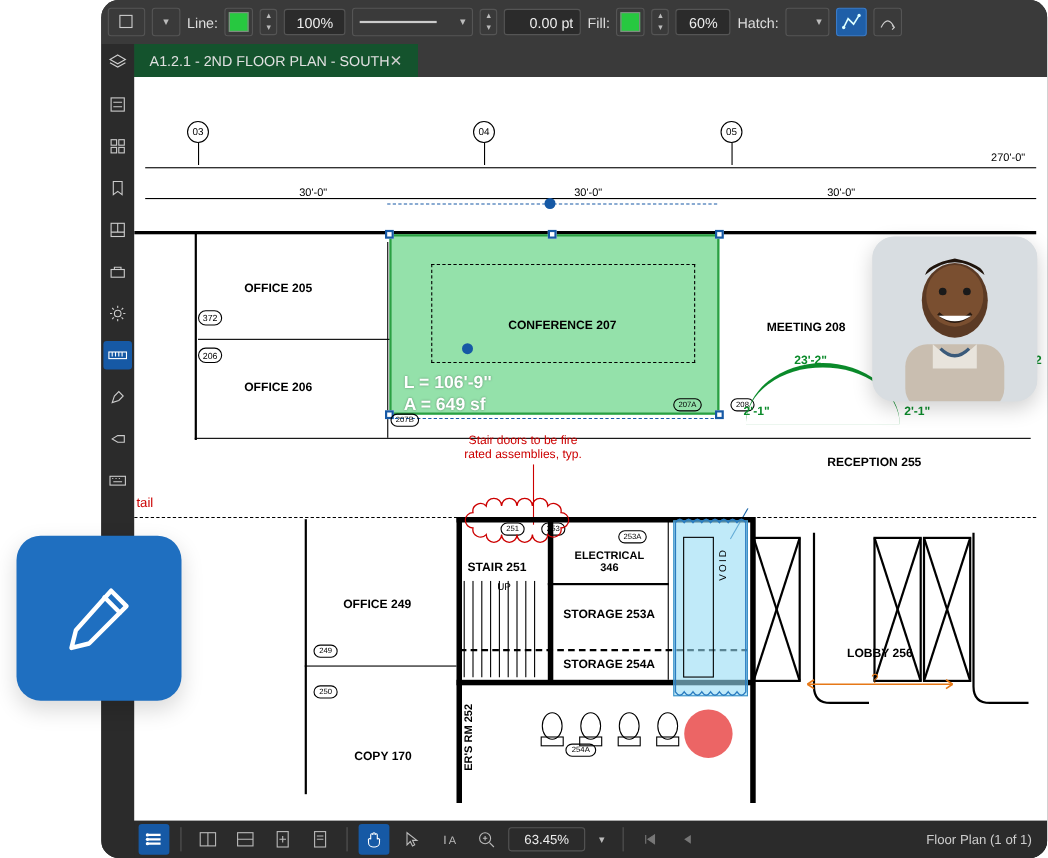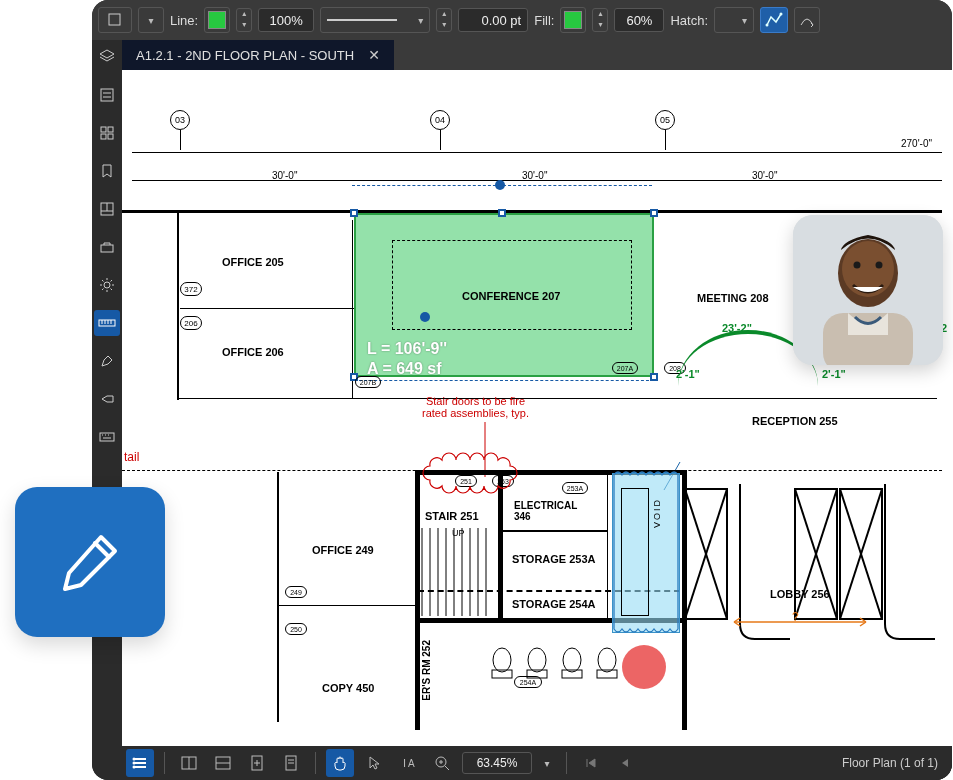--- a/index.html
+++ b/index.html
@@ -100,22 +100,22 @@
   }
   .lp-icon.active { background: #1659a5; color: #fff; }
   .doc-area {
     flex: 1; display: flex; flex-direction: column;
     background: #2b2b2b;
   }
   .tab-strip {
     height: 30px; background: #3a3a3a; display: flex; align-items: center;
   }
   .doc-tab {
-    background: #0f172a; padding: 0 14px; height: 100%;
-    display: flex; align-items: center; gap: 14px; color: #e0e0e0; font-size: 13px;
+    background: #14532d; padding: 0 14px; height: 100%;
+    display: flex; align-items: center; color: #e0e0e0; font-size: 13px;
   }
   .close-x { color: #ccc; font-size: 14px; }
   .canvas {
     flex: 1; background: #fff; position: relative; overflow: hidden;
   }
   
   .statusbar {
     height: 34px; background: #2b2b2b; display: flex; align-items: center;
     padding: 0 4px; gap: 6px; color: #ccc; font-size: 12px;
   }
@@ -125,21 +125,21 @@
   }
   .statusbar .sb-btn.blue { background: #1659a5; color: #fff; }
   .zoom-field {
     background: #2b2b2b; border: 1px solid #555; height: 22px; width: 70px;
     color: #eee; text-align: center; font-size: 12px; border-radius: 3px;
   }
   .sb-right { margin-left: auto; padding-right: 10px; }
   .sep { width: 1px; height: 22px; background: #555; margin: 0 4px; }
 
   
-  .fp-label { position: absolute; font-size: 11px; font-weight: bold; color: #000; text-align: left; }
+  .fp-label { position: absolute; font-size: 11px; font-weight: bold; color: #000; text-align: center; }
   .fp-note { position: absolute; font-size: 11px; color: #c00; text-align: center; }
   .fp-note-blue { position: absolute; font-size: 11px; color: #000; background: #cfe9f5; padding: 3px 5px; border: 1px solid #3a92c8; }
   .fp-dim { position: absolute; font-size: 10px; color: #000; text-align: center; }
   .fp-dim-green { position:absolute; font-size:11px; color:#0a8a2a; font-weight:bold; }
   .grid-bubble {
     position: absolute; width: 20px; height: 20px; border: 1px solid #000; border-radius: 50%;
     background: #fff; display: flex; align-items: center; justify-content: center; font-size: 9px;
   }
   .highlight-region {
     position: absolute; background: rgba(60,200,100,0.55);
@@ -409,21 +409,21 @@
         <div class="wall-v" style="left:485px;top:403px;height:145px;width:1px"></div>
 
         <div style="position:absolute;left:296px;top:520px;width:262px;border-top:2px dashed #000"></div>
 
         <div class="fp-label" style="left:303px;top:440px;font-size:11px">STAIR 251</div>
         <div class="fp-label" style="left:330px;top:458px;font-size:9px;font-weight:normal">UP</div>
         <div class="fp-label" style="left:392px;top:430px;width:80px;font-size:10px">ELECTRICAL 346</div>
         <div class="fp-label" style="left:390px;top:483px;font-size:11px">STORAGE 253A</div>
         <div class="fp-label" style="left:390px;top:528px;font-size:11px">STORAGE 254A</div>
         <div class="fp-label" style="left:190px;top:474px">OFFICE 249</div>
-        <div class="fp-label" style="left:200px;top:612px">COPY  450</div>
+        <div class="fp-label" style="left:200px;top:612px">COPY  170</div>
         <div class="fp-label" style="left:648px;top:518px">LOBBY  256</div>
         <div class="fp-label" style="left:299px;top:570px;writing-mode:vertical-rl;transform:rotate(180deg);font-size:10px">ER'S RM 252</div>
 
         <div style="position:absolute;left:163px;top:516px;width:22px;height:12px;border:1px solid #000;border-radius:6px;font-size:7px;text-align:center;line-height:11px">249</div>
         <div style="position:absolute;left:163px;top:553px;width:22px;height:12px;border:1px solid #000;border-radius:6px;font-size:7px;text-align:center;line-height:11px">250</div>
         <div style="position:absolute;left:333px;top:405px;width:22px;height:12px;border:1px solid #000;border-radius:6px;font-size:7px;text-align:center;line-height:11px">251</div>
         <div style="position:absolute;left:370px;top:405px;width:22px;height:12px;border:1px solid #000;border-radius:6px;font-size:7px;text-align:center;line-height:11px">253</div>
         <div style="position:absolute;left:440px;top:412px;width:26px;height:12px;border:1px solid #000;border-radius:6px;font-size:7px;text-align:center;line-height:11px">253A</div>
         <div style="position:absolute;left:392px;top:606px;width:28px;height:12px;border:1px solid #000;border-radius:6px;font-size:7px;text-align:center;line-height:11px">254A</div>
 

